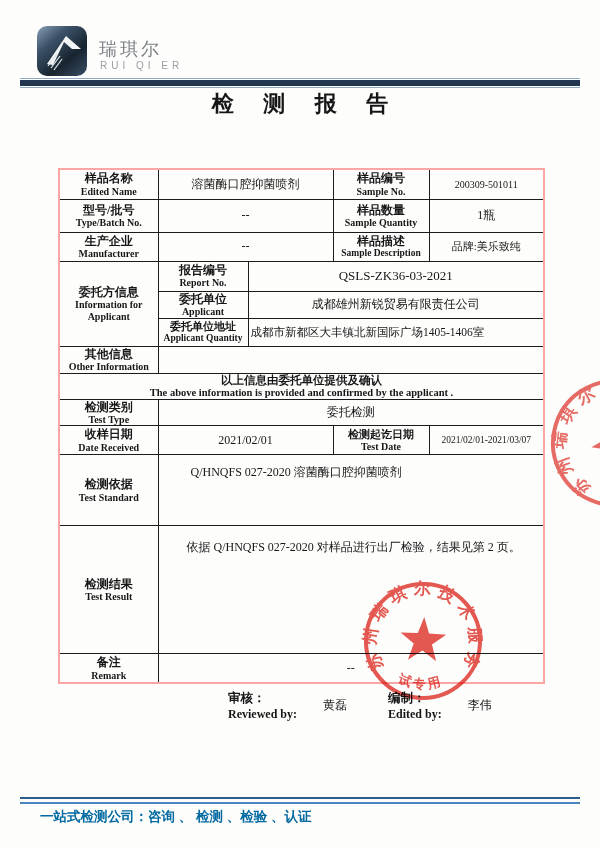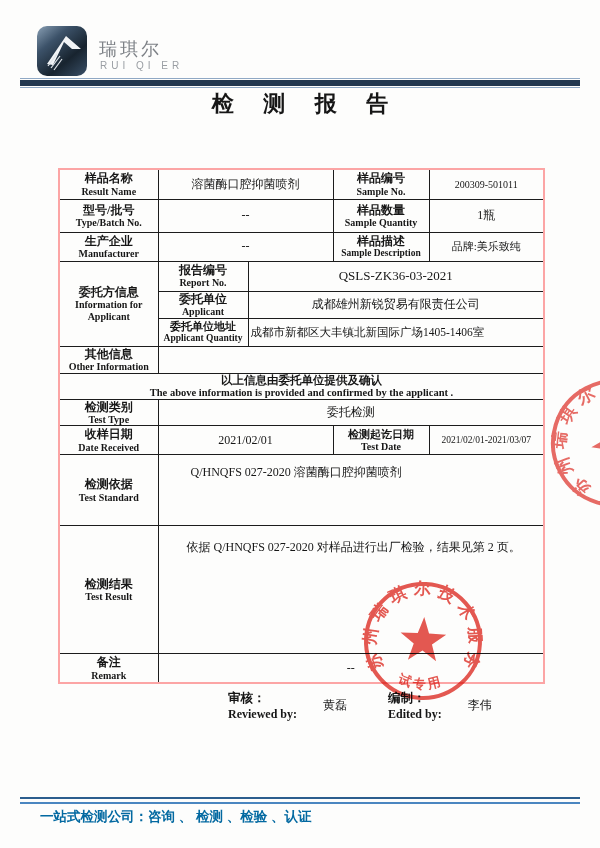--- a/index.html
+++ b/index.html
@@ -83,21 +83,21 @@
       <col style="width:99px">
         <col style="width:90px">
         <col style="width:85px">
       <col style="width:96px">
         <col style="width:115px">
     </colgroup>
     <tbody>
         <tr style="height:30px">
       <td>
         <div class="cn">样品名称</div>
-        <div class="en">Result Name</div>
+        <div class="en">Edited Name</div>
       </td>
       <td colspan="2" class="val">溶菌酶口腔抑菌喷剂</td>
       <td>
         <div class="cn">样品编号</div>
         <div class="en">Sample No.</div>
       </td>
       <td class="val sm">200309-501011</td>
     </tr>
     <tr style="height:33px">
       <td>

